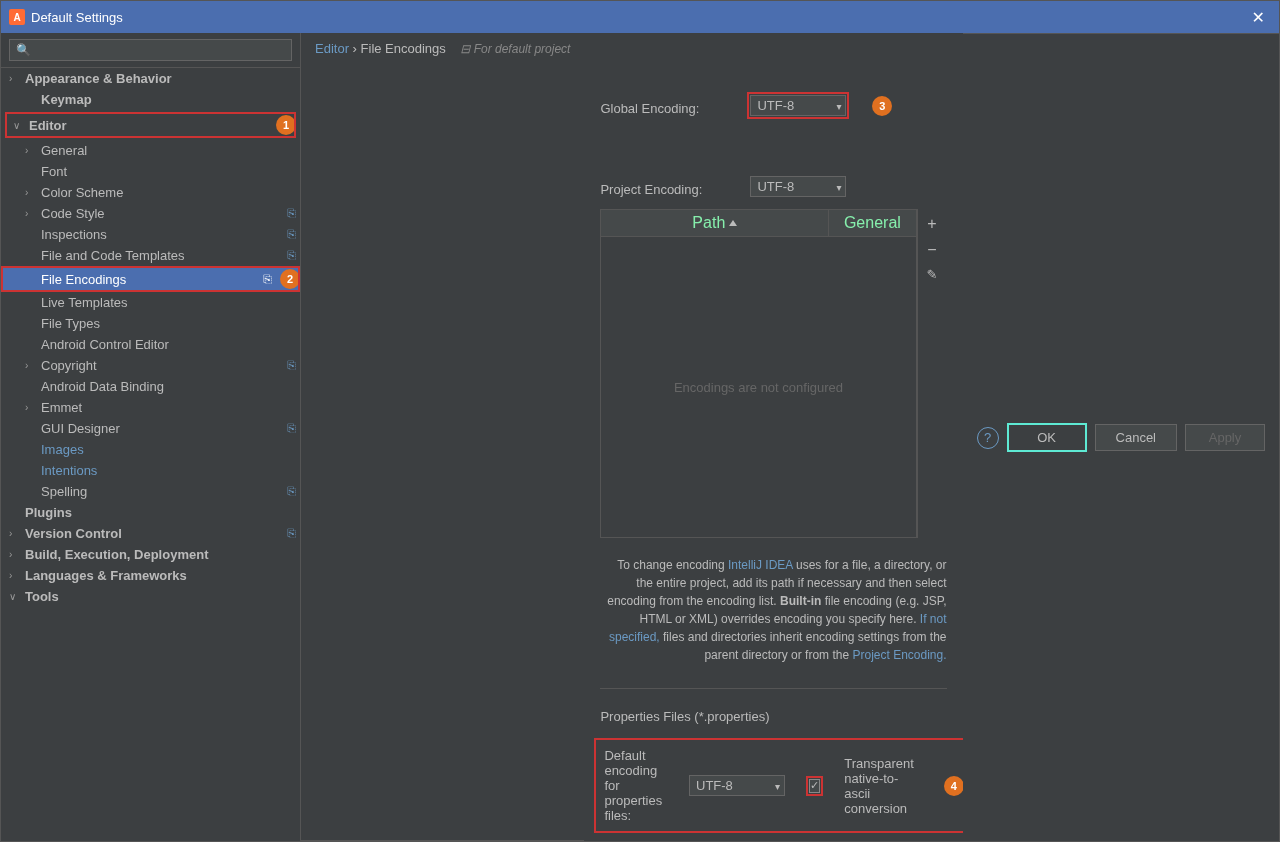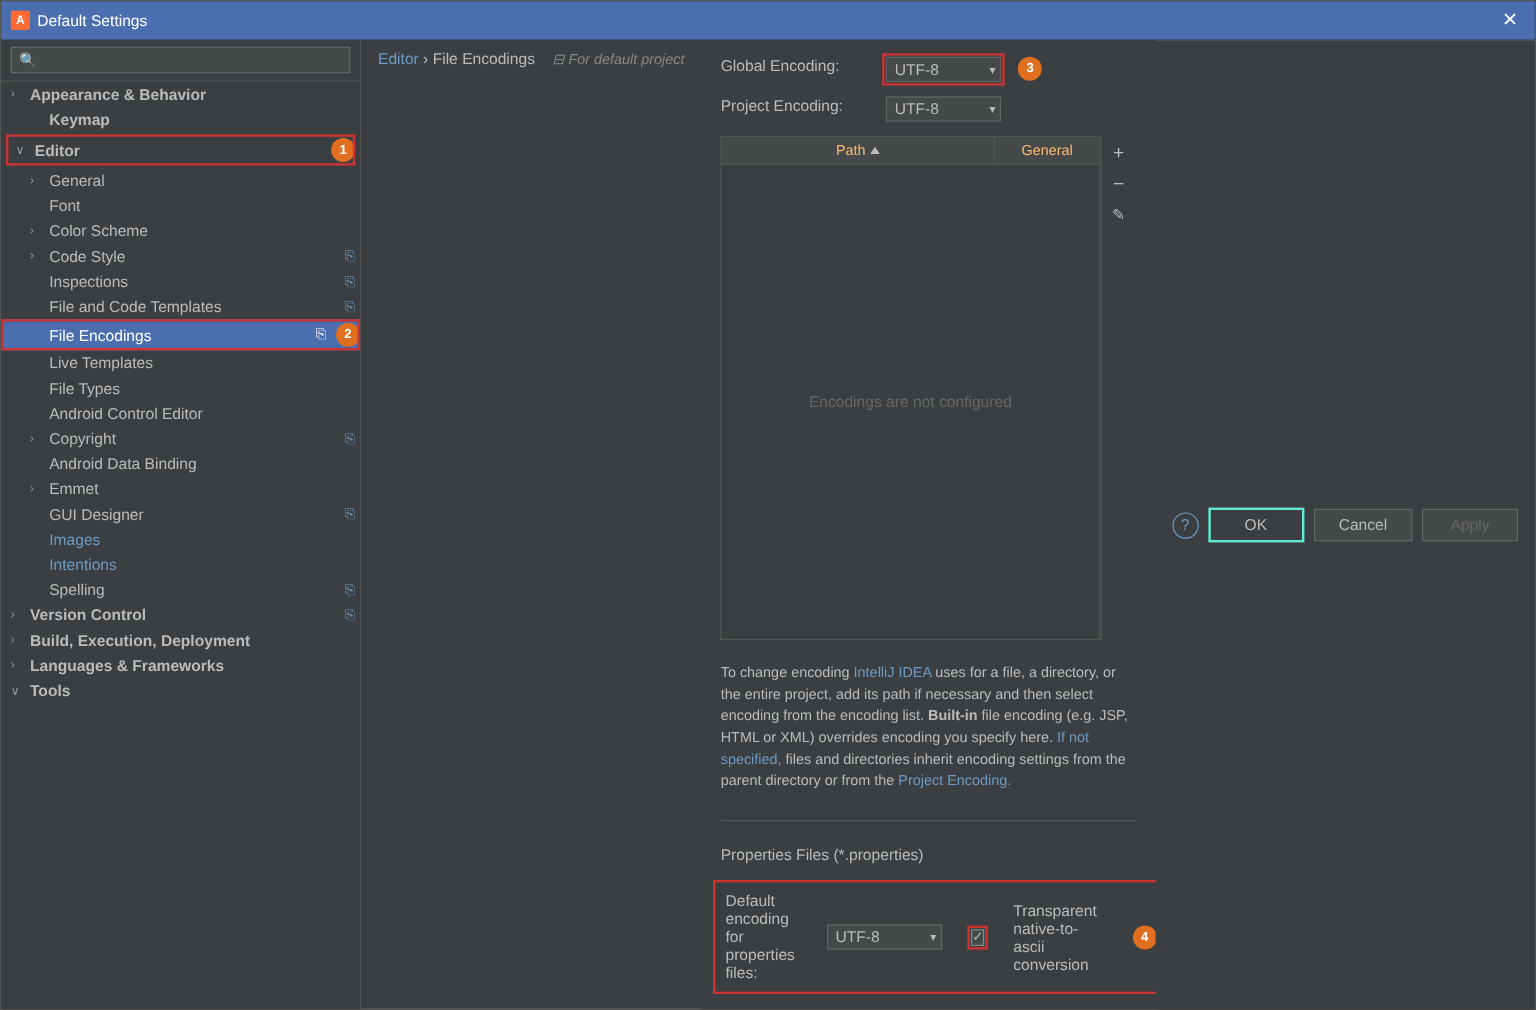--- a/index.html
+++ b/index.html
@@ -23,37 +23,37 @@
     .tree-item .label { flex: 1; }
     .tree-item .copy-icon { color: #6b9ac4; margin-right: 4px; font-size: 11px; }
     .tree-section { font-weight: bold; color: #bbbbbb; }
     .tree-child { padding-left: 24px; }
     .red-outline { outline: 2px solid #cc3333; outline-offset: -2px; }
     .main { flex: 1; background: #3c3f41; display: flex; flex-direction: row; overflow: hidden; }
     .breadcrumb { padding: 8px 14px; font-size: 13px; color: #bbbbbb; border-bottom: 1px solid #555; background: #3c3f41; }
     .breadcrumb .link { color: #6b9ac4; cursor: pointer; }
     .breadcrumb .italic { color: #888; font-style: italic; font-size: 12px; }
     .main-content { flex: 1; padding: 14px 16px; overflow-y: auto; display: flex; flex-direction: column; gap: 10px; }
-    .encoding-row { display: flex; align-items: flex-start; gap: 8px; margin-bottom: 2px; }
+    .encoding-row { display: flex; align-items: flex-end; gap: 20px; margin-bottom: 2px; margin-top: 48px; }
     .encoding-label { color: #bbbbbb; min-width: 130px; }
     .encoding-select { background: #45494a; border: 1px solid #646464; color: #bbbbbb; padding: 2px 20px 2px 6px; font-size: 13px; appearance: none; -webkit-appearance: none; cursor: pointer; position: relative; }
     .select-wrapper { position: relative; display: inline-block; }
     .select-wrapper::after { content: '▾'; position: absolute; right: 5px; top: 50%; transform: translateY(-50%); pointer-events: none; font-size: 10px; color: #bbbbbb; }
     .select-outline { outline: 2px solid #cc3333; outline-offset: 1px; }
     .table-container { border: 1px solid #555; flex: 1; min-height: 300px; max-height: 420px; display: flex; flex-direction: column; }
     .table-header { display: flex; background: #45494a; border-bottom: 1px solid #555; }
-    .th { flex: 1; padding: 4px 8px; color: #fdba74; font-size: 12px; display: flex; align-items: center; justify-content: center; border-right: 1px solid #555; }
+    .th { flex: 1; padding: 4px 8px; color: #86efac; font-size: 16px; display: flex; align-items: center; justify-content: center; border-right: 1px solid #555; }
     .th:last-child { border-right: none; }
     .th-path { flex: 3; }
     .th-enc { flex: 1; }
     .toolbar-btn { background: none; border: none; color: #bbbbbb; cursor: pointer; font-size: 16px; padding: 2px 4px; }
     .table-body { flex: 1; display: flex; align-items: center; justify-content: center; position: relative; }
     .empty-msg { color: #666; font-size: 13px; }
     .table-side { width: 30px; border-left: 1px solid #555; display: flex; flex-direction: column; align-items: center; padding: 4px 2px; gap: 4px; }
-    .info-text { font-size: 12px; color: #bbbbbb; line-height: 1.5; padding: 8px 0; }
+    .info-text { font-size: 12px; color: #bbbbbb; line-height: 1.5; padding: 8px 0; text-align: right; }
     .divider { height: 1px; background: #555; margin: 6px 0; }
     .props-section { margin-top: 4px; }
     .props-title { color: #bbbbbb; font-size: 13px; margin-bottom: 20px; }
     .props-row { display: flex; align-items: center; gap: 8px; }
     .props-label { color: #bbbbbb; }
     .checkbox { width: 14px; height: 14px; border: 1px solid #888; background: #45494a; display: inline-flex; align-items: center; justify-content: center; cursor: pointer; }
     .checkbox.checked::after { content: '✓'; font-size: 11px; color: #bbbbbb; }
     .checkbox-outline { outline: 2px solid #cc3333; outline-offset: 1px; }
     .footer { display: flex; justify-content: flex-end; align-items: center; gap: 8px; padding: 10px 14px; border-top: 1px solid #555; background: #3c3f41; }
     .footer-btn { background: #45494a; border: 1px solid #646464; color: #bbbbbb; padding: 5px 20px; font-size: 13px; cursor: pointer; min-width: 80px; }
@@ -191,20 +191,24 @@
           <span class="label">Intentions</span>
         </div>
 
         <div class="tree-item tree-child">
           <span class="arrow"></span>
           <span class="label">Spelling</span>
           <span class="copy-icon">⎘</span>
         </div>
 
 
+        <div class="tree-item">
+          <span class="arrow"></span>
+          <span class="label tree-section">Plugins</span>
+        </div>
 
         <div class="tree-item">
           <span class="arrow">›</span>
           <span class="label tree-section">Version Control</span>
           <span class="copy-icon">⎘</span>
         </div>
 
         <div class="tree-item">
           <span class="arrow">›</span>
           <span class="label tree-section">Build, Execution, Deployment</span>

